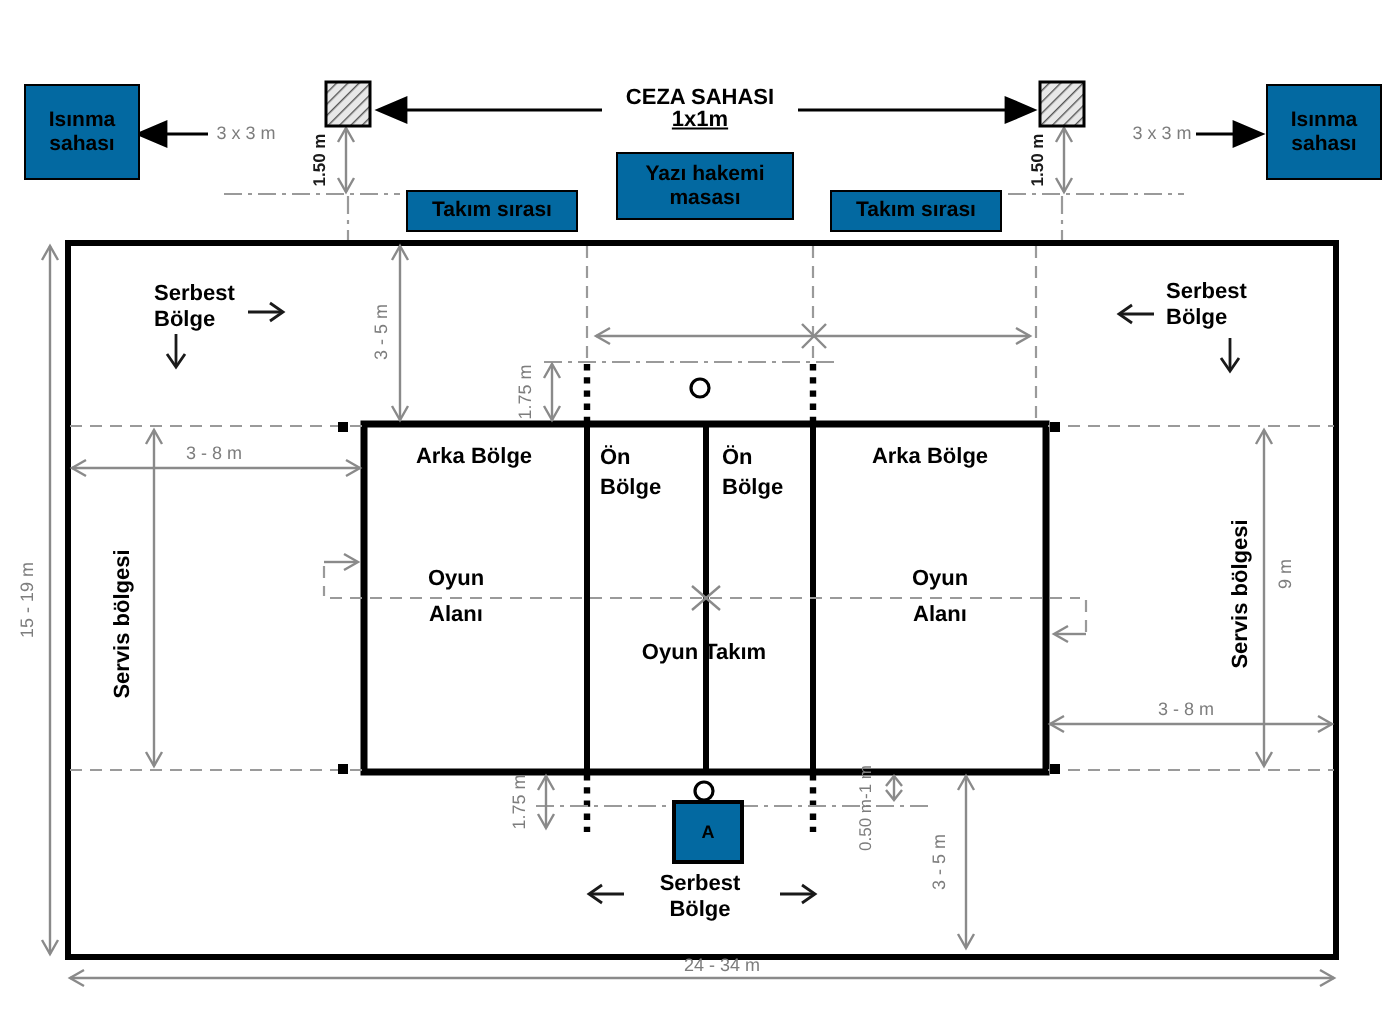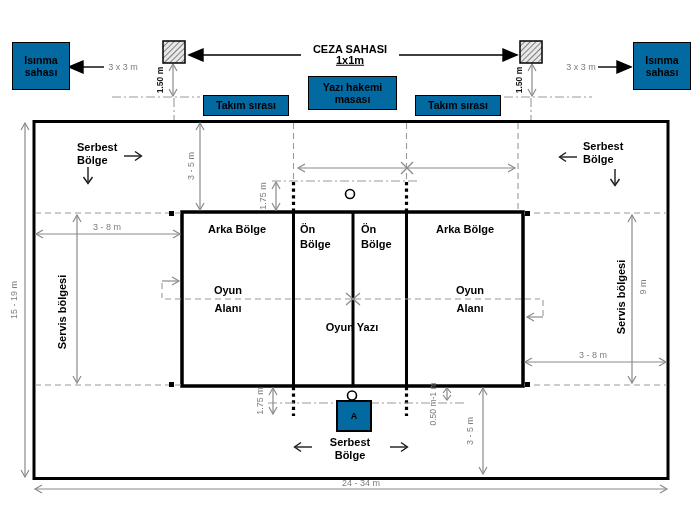--- a/index.html
+++ b/index.html
@@ -282,21 +282,21 @@
     <div>Bölge</div>
   </div>
   <div class="lbl" style="left:361px;top:222px;line-height:15px;">
     <div>Ön</div>
     <div>Bölge</div>
   </div>
   <div class="lbl ctr" style="left:228px;top:290px;">Oyun</div>
   <div class="lbl ctr" style="left:228px;top:308px;">Alanı</div>
   <div class="lbl ctr" style="left:470px;top:290px;">Oyun</div>
   <div class="lbl ctr" style="left:470px;top:308px;">Alanı</div>
-  <div class="lbl ctr" style="left:352px;top:327px;">Oyun Yazı</div>
+  <div class="lbl ctr" style="left:352px;top:327px;">Oyun Takım</div>
 
   <div class="lbl rot" style="left:62px;top:312px;">Servis bölgesi</div>
   <div class="lbl rot" style="left:621px;top:297px;">Servis bölgesi</div>
 
   <div class="lbl rot dim" style="left:14px;top:300px;">15 - 19 m</div>
   <div class="lbl ctr dim" style="left:361px;top:483px;">24 - 34 m</div>
   <div class="lbl rot dim" style="left:643px;top:287px;">9 m</div>
   <div class="lbl ctr dim" style="left:107px;top:227px;">3 - 8 m</div>
   <div class="lbl ctr dim" style="left:593px;top:355px;">3 - 8 m</div>
   <div class="lbl rot dim" style="left:191px;top:166px;">3 - 5 m</div>

